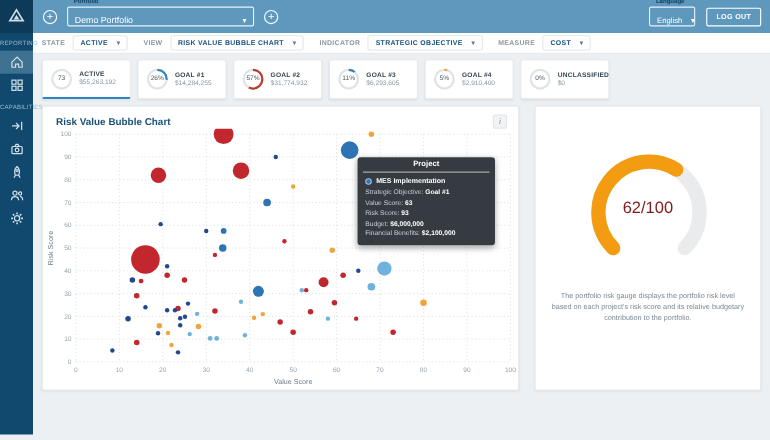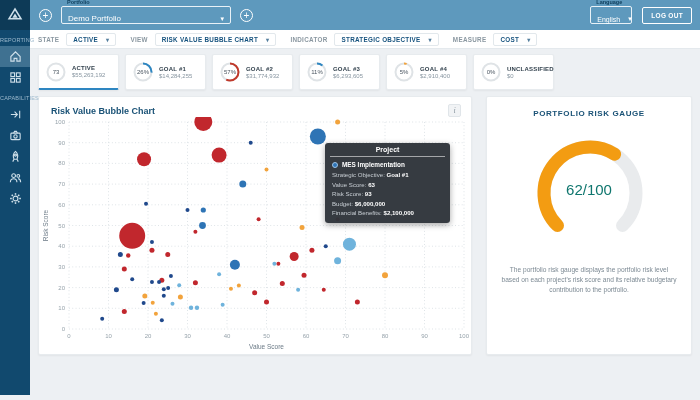--- a/index.html
+++ b/index.html
@@ -72,21 +72,21 @@
   .tt-body { padding:4px 7px 5px; }
   .tt-proj { display:flex; align-items:center; gap:4px; font-size:6.4px; font-weight:bold; margin-bottom:2px; }
   .tt-dot { width:6px; height:6px; border-radius:50%; border:1px solid #9dc3e6; flex:none; }
   .tt-row { font-size:6.1px; line-height:9.5px; color:#c8ced4; white-space:nowrap; }
   .tt-row b { color:#fff; }
 
   
   .gauge-title { text-align:center; font-size:8px; font-weight:bold; color:#1a5276; letter-spacing:.6px;
                  margin-top:12px; }
   .gauge-num { position:absolute; left:0; top:84px; width:100%; text-align:center; font-size:15px;
-               color:#0f766e; }
+               color:#7f1d1d; }
   .gauge-desc { position:absolute; left:13px; right:13px; top:168px; font-size:6.6px; line-height:1.55;
                 color:#7d8a94; text-align:center; }
 </style>
 </head>
 <body>
 
 <div class="sidebar">
   <div class="logo-box">
     <svg width="18" height="18" viewBox="0 0 24 24">
       <path d="M12 4 L20 17 H4 Z" fill="none" stroke="#cfe0ea" stroke-width="2"></path>
@@ -398,20 +398,19 @@
         <div class="tt-row">Strategic Objective: <b>Goal #1</b></div>
         <div class="tt-row">Value Score: <b>63</b></div>
         <div class="tt-row">Risk Score: <b>93</b></div>
         <div class="tt-row">Budget: <b>$6,000,000</b></div>
         <div class="tt-row">Financial Benefits: <b>$2,100,000</b></div>
       </div>
   </div>
 </div>
 
 <div class="panel gauge-panel">
-  <div class="gauge-title">PORTFOLIO RISK GAUGE</div>
   <svg id="gauge" width="206" height="150" viewBox="0 0 206 150" style="position:absolute; top:32px; left:0;">
       <path d="M70.4730880654188 96.5269119345812 A46 46 0 1 1 135.52691193458122 96.52691193458115" stroke="#e9ebed" stroke-width="13" fill="none" stroke-linecap="round"></path>
       <path d="M70.4730880654188 96.5269119345812 A46 46 0 0 1 127.64803256903382 25.160915426907287" stroke="#f39c12" stroke-width="13" fill="none" stroke-linecap="round"></path>
     </svg>
   <div class="gauge-num">62/100</div>
   <div class="gauge-desc">The portfolio risk gauge displays the portfolio risk level based on each project's risk score and its relative budgetary contribution to the portfolio.</div>
 </div>
 
 </body></html>

